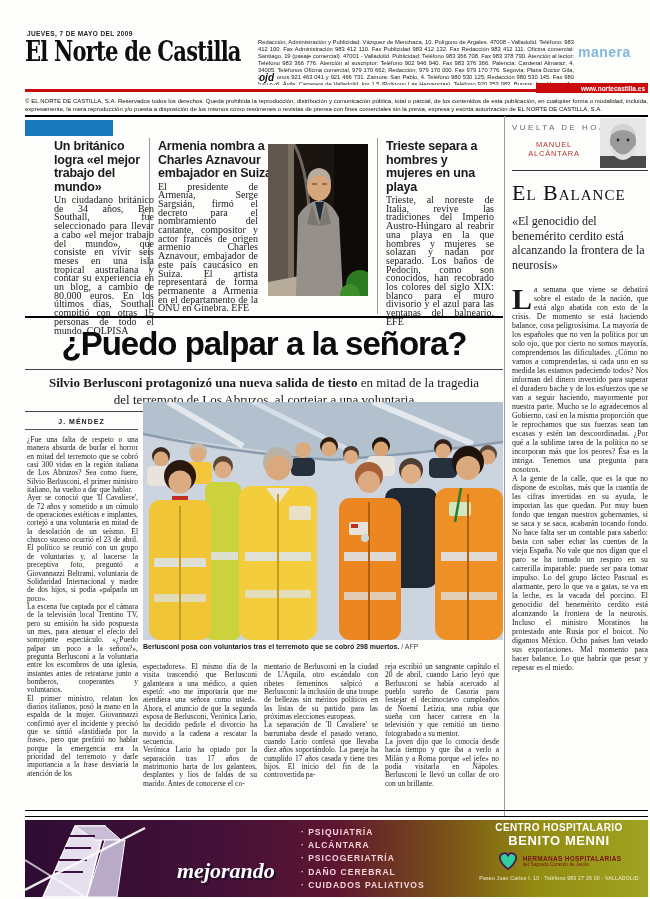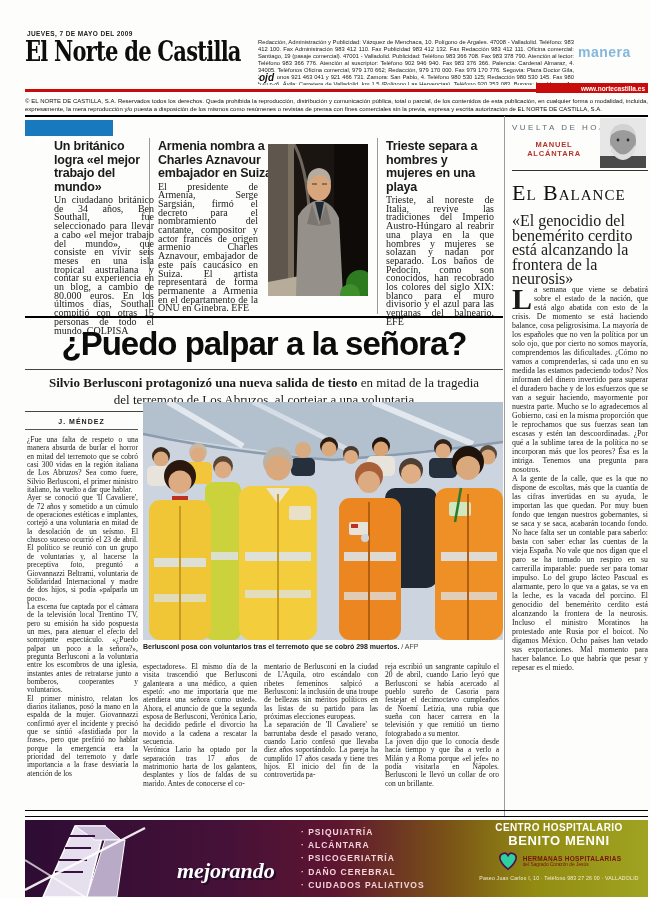--- a/index.html
+++ b/index.html
@@ -74,26 +74,26 @@
 
   .mainphoto { left:143px; top:402px; width:360px; }
   .mainphoto svg { display:block; width:360px; height:238px; }
   .caption { margin-top:3px; font-size:7px; font-weight:bold; }
   .caption .credit { font-weight:normal; color:#444; }
 
   
   .op-label { left:512px; top:123px; font-size:8px; letter-spacing:2.5px; color:#5d6b79; }
   .op-photo { left:600px; top:118px; width:46px; height:50px; }
   .op-author { left:512px; top:140px; width:84px; text-align:center; white-space:pre-line;
-    font-size:7.5px; line-height:9px; font-weight:bold; letter-spacing:.8px; color:#b5342a; }
+    font-size:7.5px; line-height:9px; font-weight:normal; letter-spacing:.8px; color:#b5342a; }
   .op-rule { left:512px; top:170px; width:136px; height:1px; background:#333; }
   .op-title { left:512px; top:180px; font-family:"Liberation Serif", serif;
     font-variant:small-caps; font-size:22px; letter-spacing:1px; color:#101010; }
   .op-quote { left:512px; top:214px; width:136px; font-family:"Liberation Serif", serif;
-    font-size:16px; line-height:14.5px; }
+    font-size:12px; line-height:14.5px; }
   .op-body { left:512px; top:276px; width:136px; height:532px;
     font-family:"Liberation Serif", serif; font-size:7.8px; line-height:9px;
     text-align:justify; white-space:pre-line; overflow:hidden; }
   .dropcap { float:left; font-family:"Liberation Serif", serif; font-size:30px;
     line-height:25px; padding:1px 2px 0 0; font-weight:bold; }
 
   .rule-bot1 { left:25px; top:810px; width:623px; height:1px; background:#000; }
   .rule-bot2 { left:25px; top:816px; width:623px; height:1px; background:#000; }
 
   

